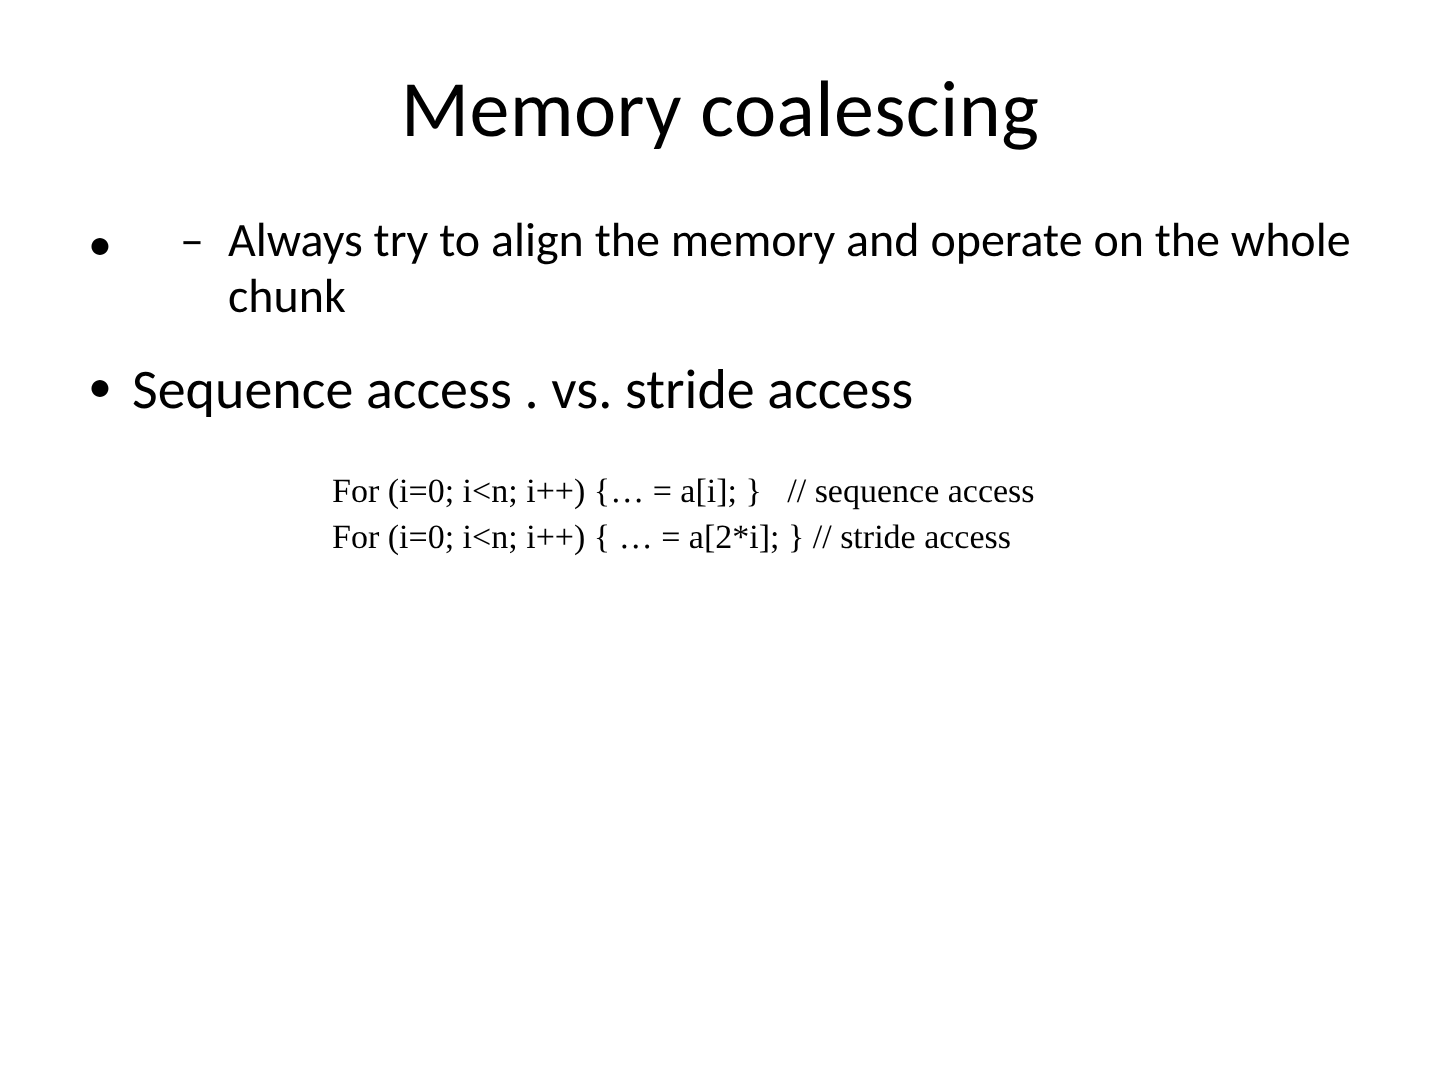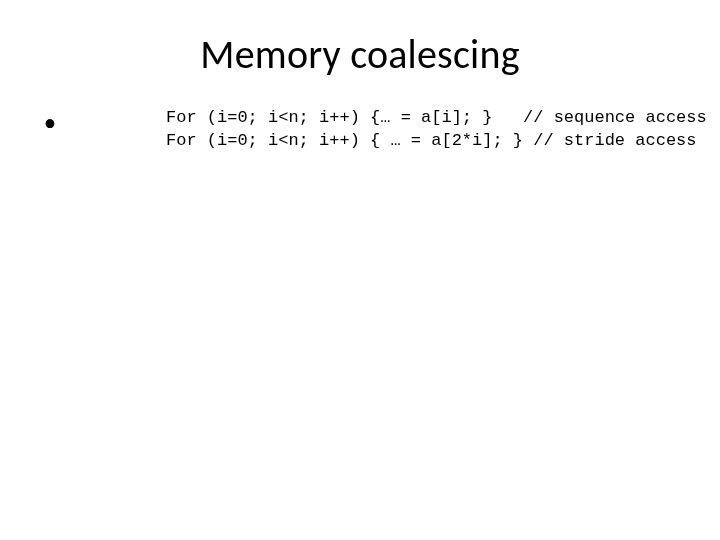--- a/index.html
+++ b/index.html
@@ -61,37 +61,43 @@
     content: "–";
     position: absolute;
     left: 24px;
     top: 0;
     font-size: 24px;
   }
   .codeblock {
     margin: 24px 0 24px 100px;
     font-size: 17px;
     line-height: 1.35;
-    font-family: Liberation Mono, monospace;
+    font-family: Liberation Serif, serif;
   }
   .codeblock div {
     white-space: pre;
   }
 </style>
 </head>
 <body>
 
 <div class="slide">
 
   <div class="title">Memory coalescing</div>
 
   <ul class="level1">
     <li>
+      <ul class="level2">
+        <li>
+          <span>Always try to align the memory and operate on the whole chunk</span>
+        </li>
+      </ul>
     </li>
     <li>
+      <span>Sequence access . vs. stride access</span>
 
       <div class="codeblock">
         <div>For (i=0; i&lt;n; i++) {… = a[i]; }   // sequence access</div>
         <div>For (i=0; i&lt;n; i++) { … = a[2*i]; } // stride access</div>
       </div>
 
     </li>
   </ul>
 
 </div>

